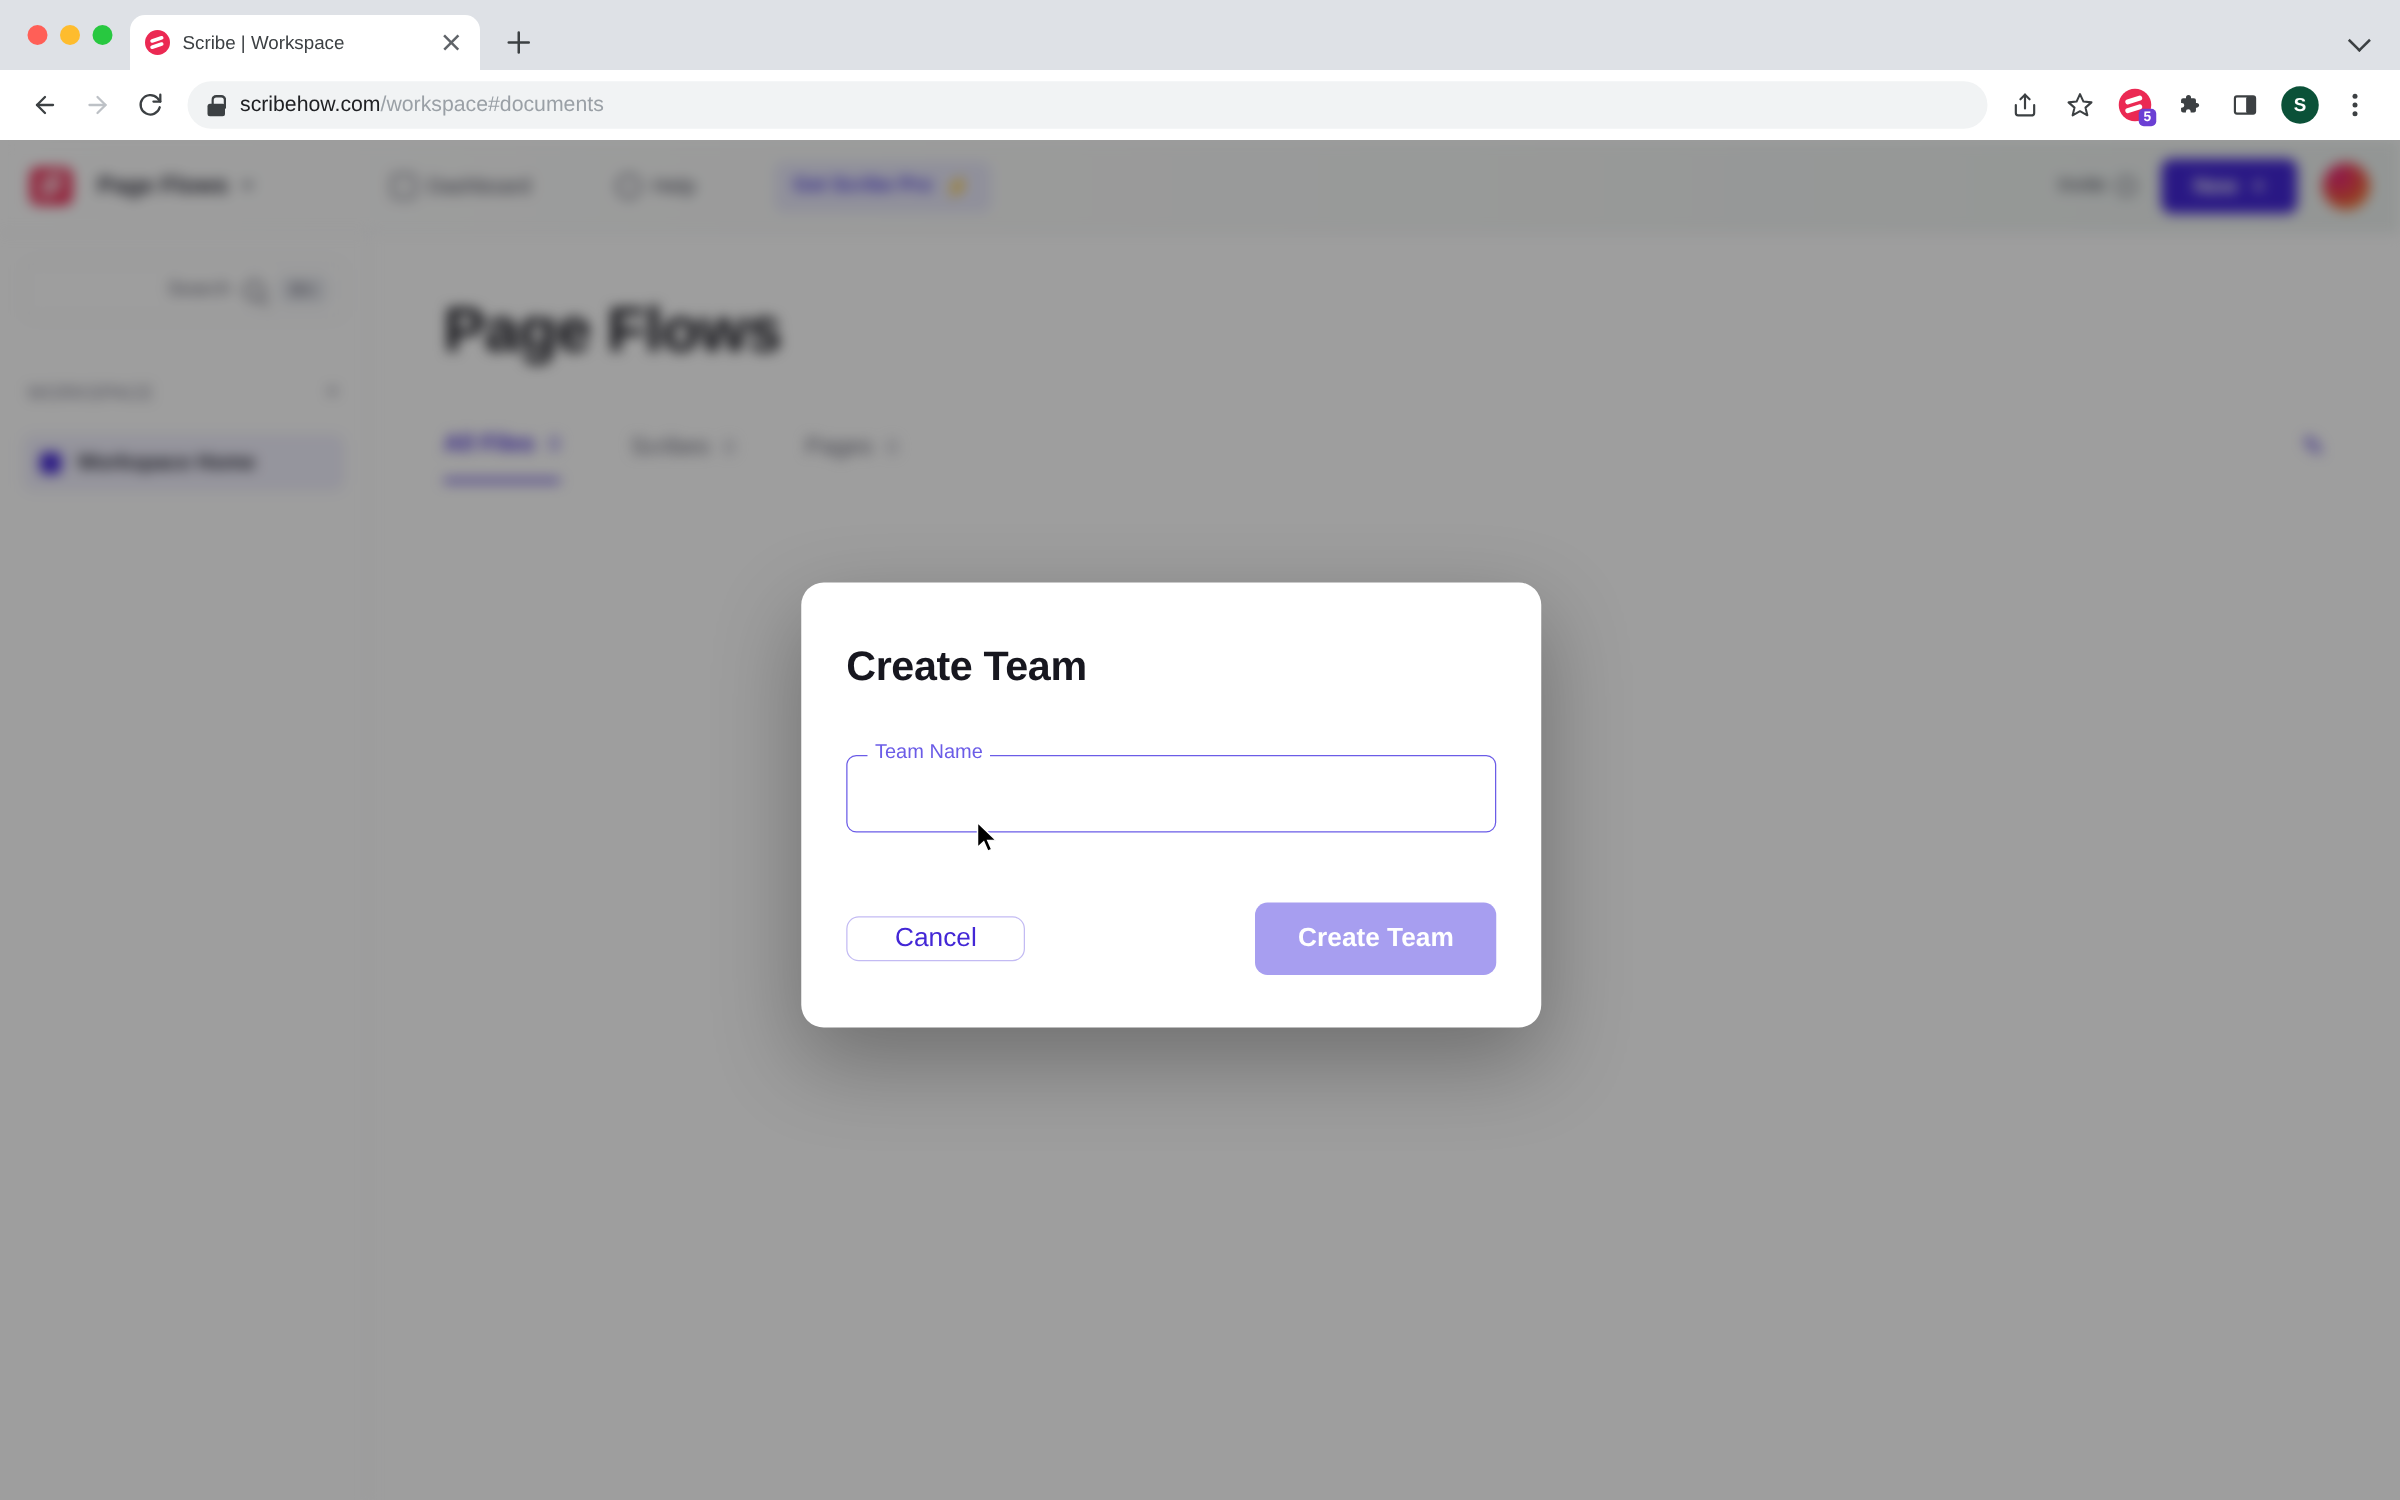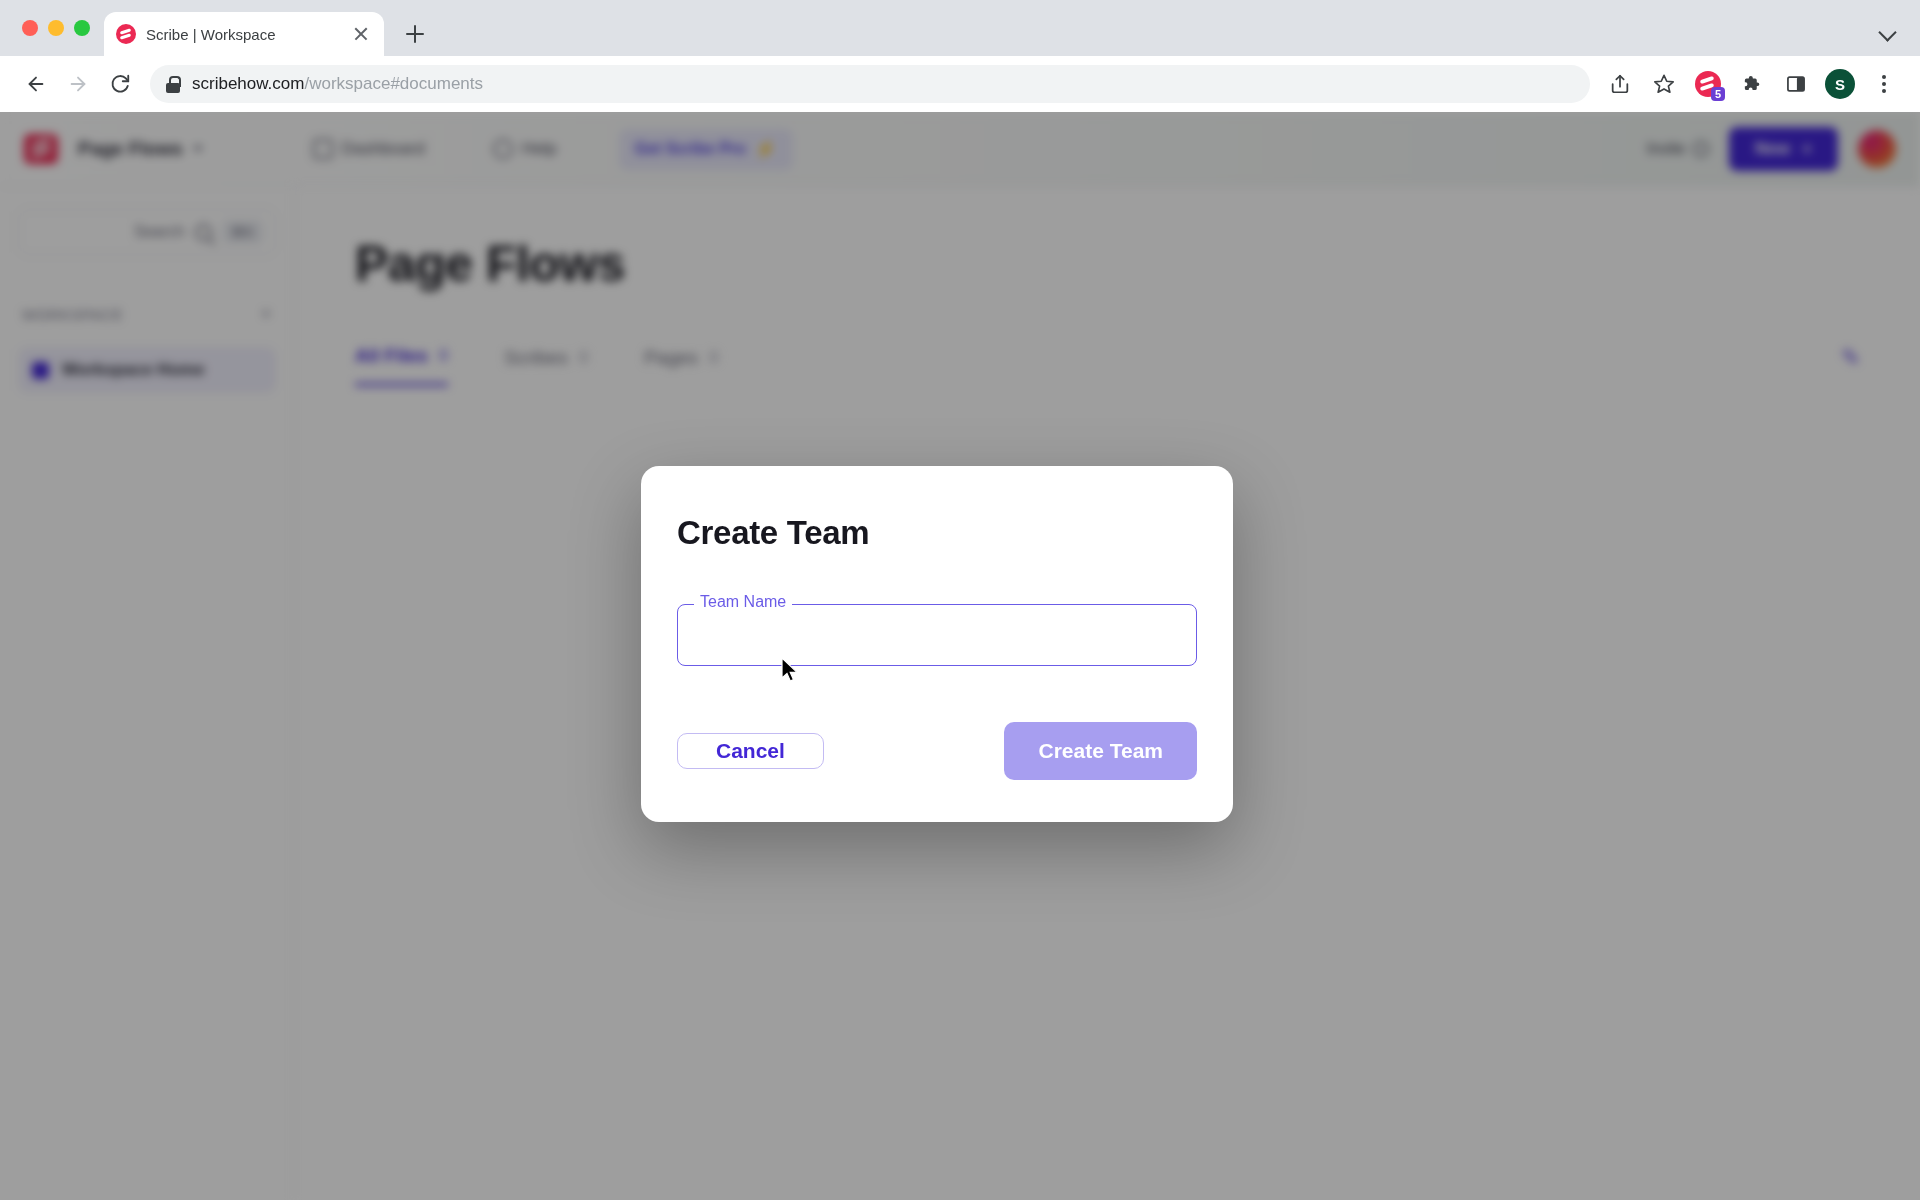--- a/index.html
+++ b/index.html
@@ -232,21 +232,21 @@
     background: #fff; cursor: text;
   }
   #field-legend {
     position: absolute; left: 17px; top: -11px; background: #fff;
     padding: 0 6px; font-size: 16px; color: #6b5ce7;
   }
 
   #modal-actions { margin-top: 56px; display: flex; align-items: center; justify-content: space-between; }
   #cancel-btn {
     border: 1.6px solid #c3bbf3; border-radius: 10px; background: #fff;
-    color: #4327d6; font-size: 21px; font-weight: 700;
+    color: #4327d6; font-size: 21px; font-weight: 400;
     padding: 5px 38px; cursor: pointer; font-family: inherit;
   }
   #create-btn {
     border: none; border-radius: 10px; background: #a79ef0;
     color: #fff; font-size: 21px; font-weight: 600;
     padding: 17px 34px; cursor: pointer; font-family: inherit;
   }
 
   #cursor { position: absolute; left: 780px; top: 657px; width: 20px; height: 26px; pointer-events: none; }
 </style>

